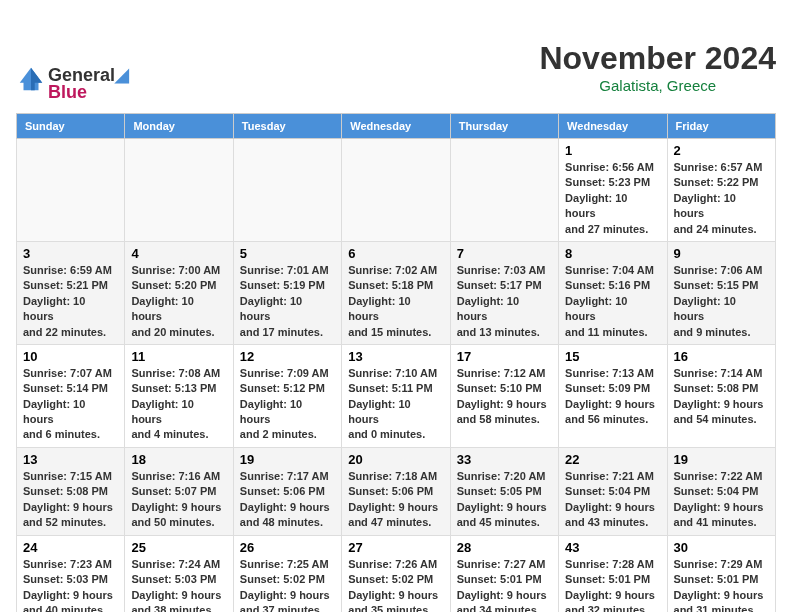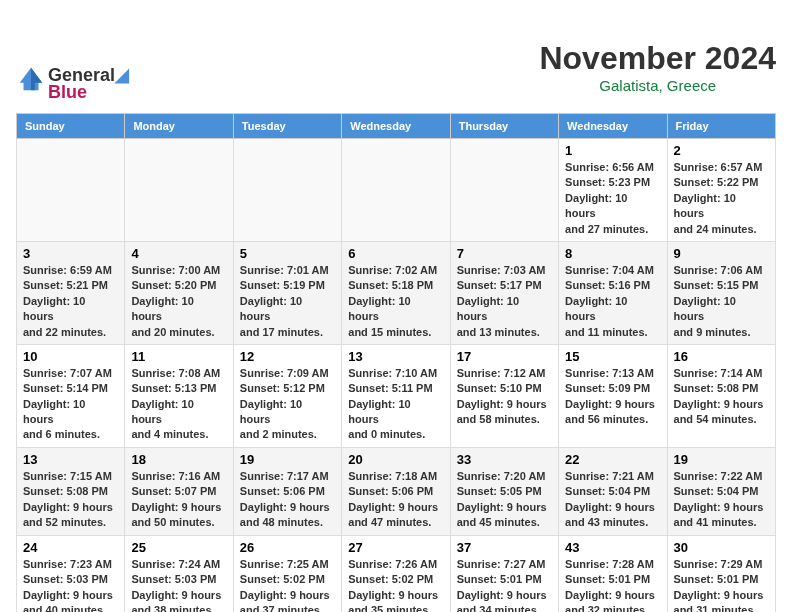--- a/index.html
+++ b/index.html
@@ -235,21 +235,21 @@
         </td>
         <td>
           <span class="day-number">26</span>
           <div class="day-info">Sunrise: 7:25 AM<br>Sunset: 5:02 PM<br>Daylight: 9 hours<br>and 37 minutes.</div>
         </td>
         <td>
           <span class="day-number">27</span>
           <div class="day-info">Sunrise: 7:26 AM<br>Sunset: 5:02 PM<br>Daylight: 9 hours<br>and 35 minutes.</div>
         </td>
         <td>
-          <span class="day-number">37</span>
+          <span class="day-number">28</span>
           <div class="day-info">Sunrise: 7:27 AM<br>Sunset: 5:01 PM<br>Daylight: 9 hours<br>and 34 minutes.</div>
         </td>
         <td>
           <span class="day-number">43</span>
           <div class="day-info">Sunrise: 7:28 AM<br>Sunset: 5:01 PM<br>Daylight: 9 hours<br>and 32 minutes.</div>
         </td>
         <td>
           <span class="day-number">30</span>
           <div class="day-info">Sunrise: 7:29 AM<br>Sunset: 5:01 PM<br>Daylight: 9 hours<br>and 31 minutes.</div>
         </td>

